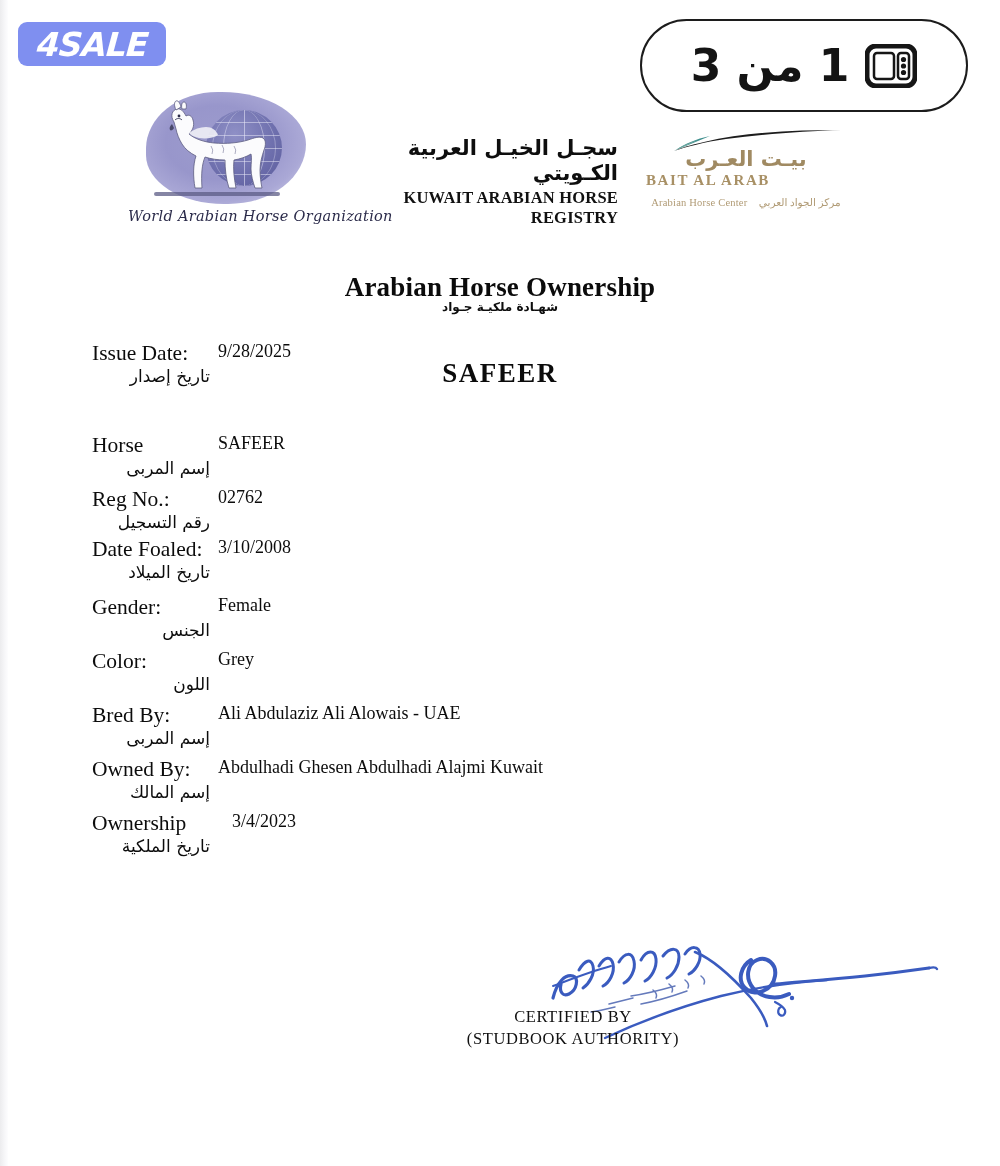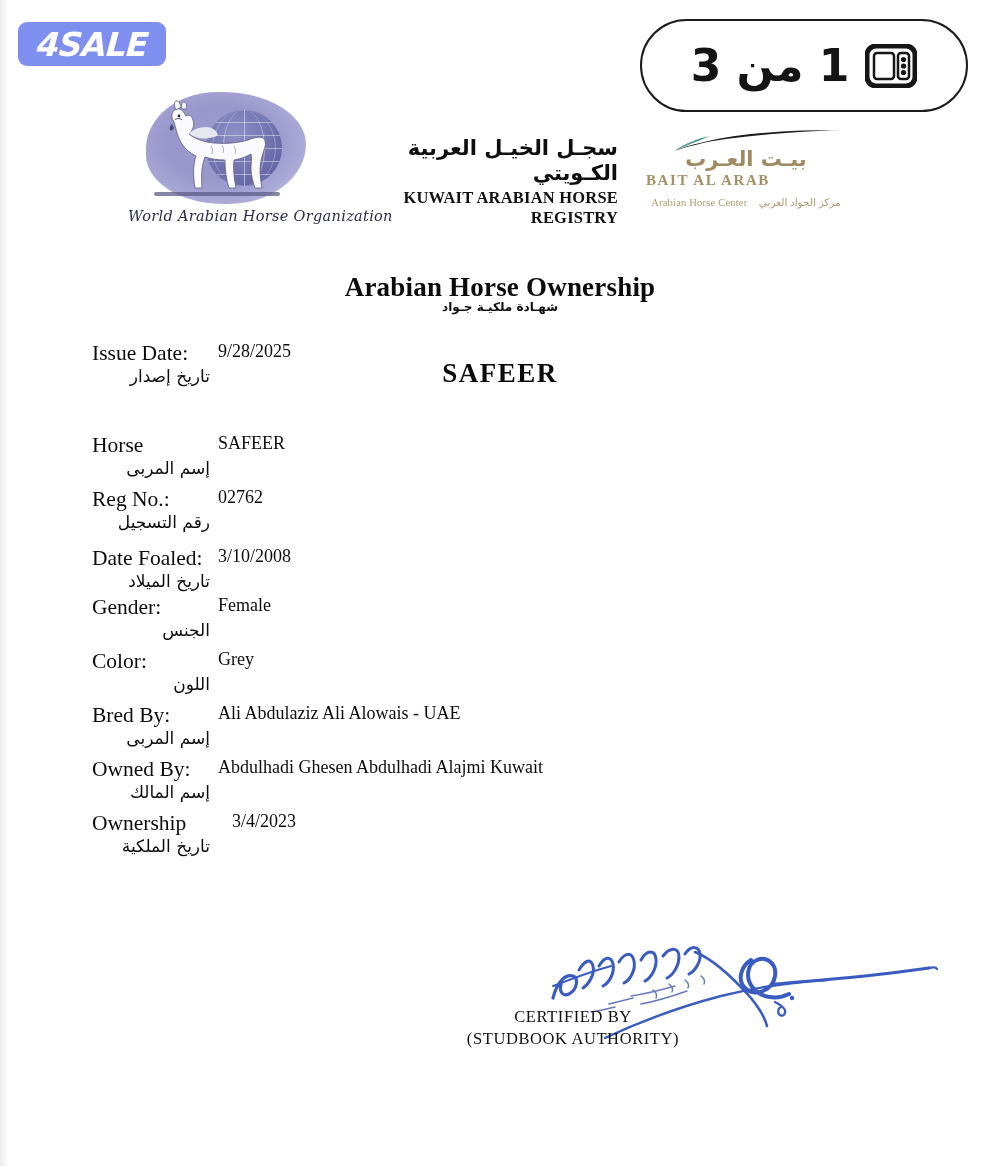--- a/index.html
+++ b/index.html
@@ -410,21 +410,21 @@
     </div>
 
     <div class="field-row" style="top:154px">
       <div class="field-label">
         <div class="field-label-en">Reg No.:</div>
         <div class="field-label-ar">رقم التسجيل</div>
       </div>
       <div class="field-value">02762</div>
     </div>
 
-    <div class="field-row" style="top:213px">
+    <div class="field-row" style="top:204px">
       <div class="field-label">
         <div class="field-label-en">Date Foaled:</div>
         <div class="field-label-ar">تاريخ الميلاد</div>
       </div>
       <div class="field-value">3/10/2008</div>
     </div>
 
     <div class="field-row" style="top:262px">
       <div class="field-label">
         <div class="field-label-en">Gender:</div>

